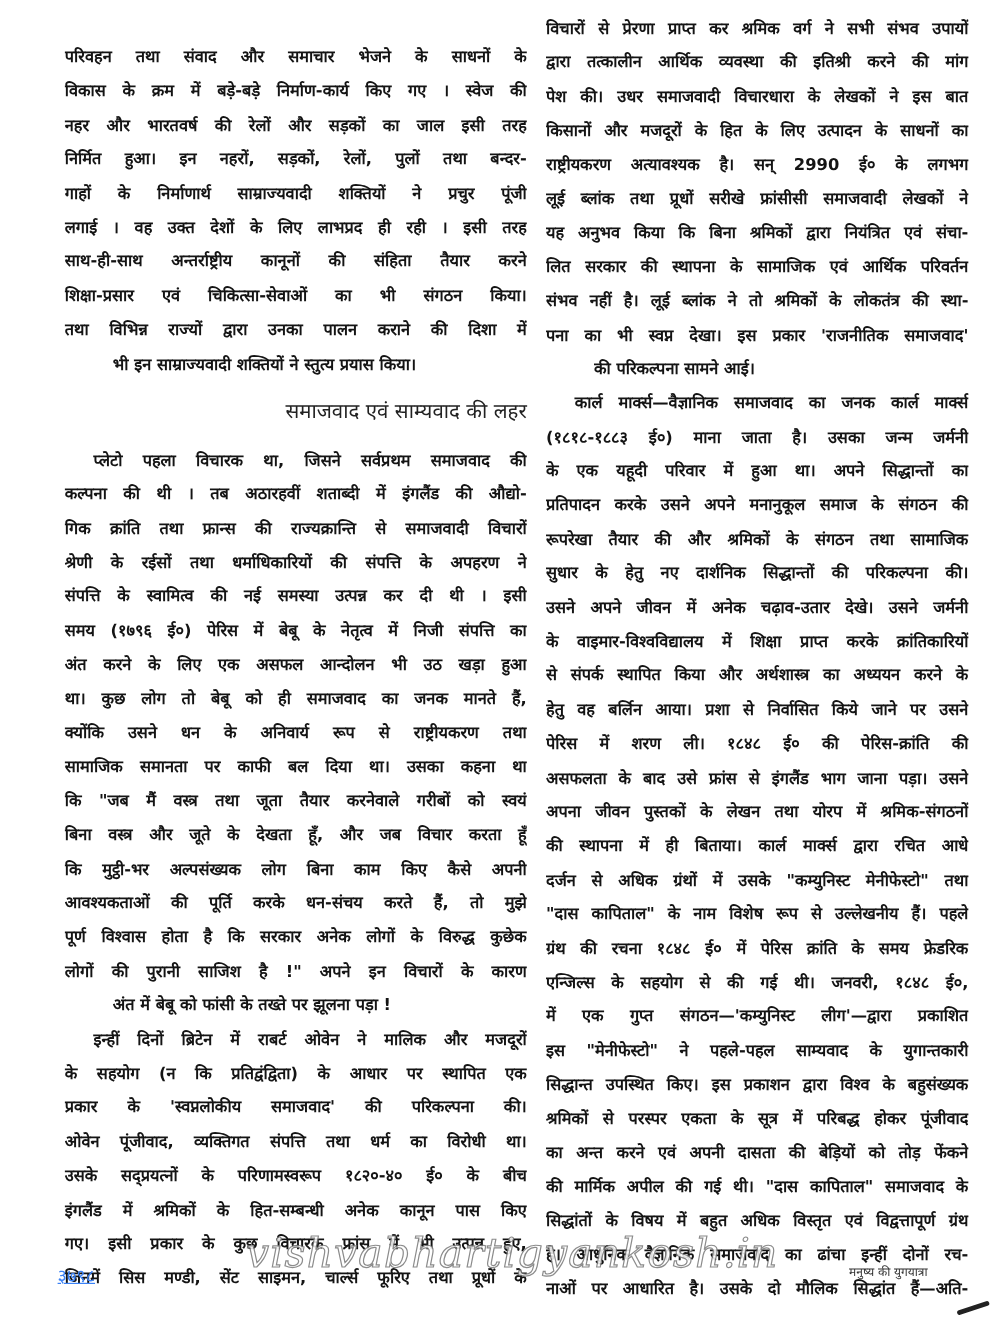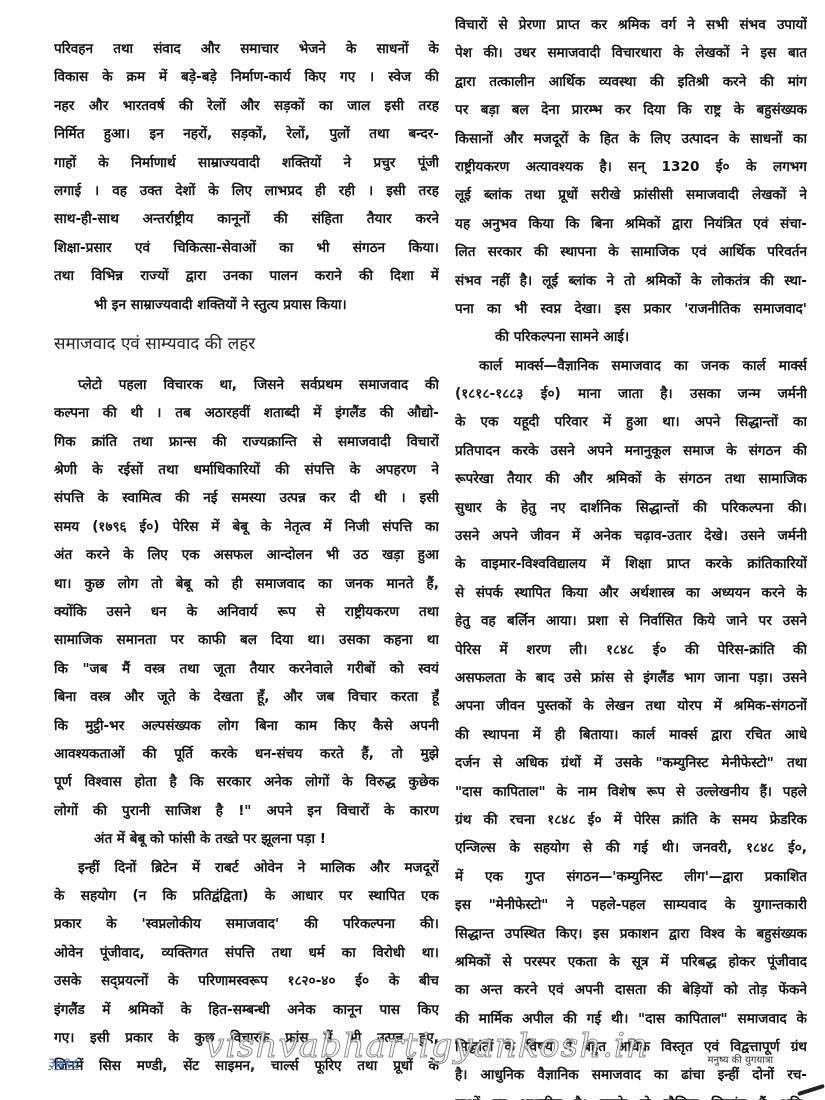--- a/index.html
+++ b/index.html
@@ -12,21 +12,21 @@
   .col-left { left: 54px; width: 385px; top: 34px; }
   .col-right { left: 455px; width: 352px; top: 10px; }
   .line {
     font-size: 13.6px; line-height: 28.4px; height: 28.4px; white-space: nowrap;
     text-align: justify; text-align-last: justify; font-weight: bold; letter-spacing: 0;
     overflow: hidden;
   }
   .line.last { text-align-last: left; margin-left: 40px; }
   .line.indent { padding-left: 24px; }
   .heading {
-    font-size: 17px; line-height: 30px; height: 42px; padding-top: 10px; text-align: left;
+    font-size: 17px; line-height: 30px; height: 42px; padding-top: 10px; text-align: right;
     font-weight: normal; color: #222;
   }
   .footer-left { position: absolute; left: 48px; top: 1052px; font-size: 15px; color: #3b82f6; text-decoration: underline; }
   .footer-right { position: absolute; right: 52px; top: 1052px; font-size: 10px; color: #333; }
   .watermark {
     position: absolute; left: 205px; top: 1025px; font-family: "DejaVu Serif", serif; font-style: italic;
     font-size: 34px; letter-spacing: 1px; color: #fff;
     -webkit-text-stroke: 1px #777; opacity: 0.85;
   }
   .corner-mark {
@@ -80,25 +80,24 @@
         <div class="line">उसके सद्प्रयत्नों के परिणामस्वरूप १८२०-४० ई० के बीच</div>
         <div class="line">इंगलैंड में श्रमिकों के हित-सम्बन्धी अनेक कानून पास किए</div>
         <div class="line">गए। इसी प्रकार के कुछ विचारक फ्रांस में भी उत्पन्न हुए,</div>
         <div class="line">जिनमें सिस मण्डी, सेंट साइमन, चार्ल्स फूरिए तथा प्रूधों के</div>
       </div>
   </div>
 
   <div class="col col-right">
     <div id="rp1">
         <div class="line">विचारों से प्रेरणा प्राप्त कर श्रमिक वर्ग ने सभी संभव उपायों</div>
+        <div class="line">द्वारा तत्कालीन आर्थिक व्यवस्था की इतिश्री करने की मांग</div>
         <div class="line">पेश की। उधर समाजवादी विचारधारा के लेखकों ने इस बात</div>
-        <div class="line">द्वारा तत्कालीन आर्थिक व्यवस्था की इतिश्री करने की मांग</div>
-        <div class="line">पर बड़ा बल देना प्रारम्भ कर दिया कि राष्ट्र के बहुसंख्यक</div>
         <div class="line">किसानों और मजदूरों के हित के लिए उत्पादन के साधनों का</div>
-        <div class="line">राष्ट्रीयकरण अत्यावश्यक है। सन् 1320 ई० के लगभग</div>
+        <div class="line">राष्ट्रीयकरण अत्यावश्यक है। सन् 2990 ई० के लगभग</div>
         <div class="line">लूई ब्लांक तथा प्रूधों सरीखे फ्रांसीसी समाजवादी लेखकों ने</div>
         <div class="line">यह अनुभव किया कि बिना श्रमिकों द्वारा नियंत्रित एवं संचा-</div>
         <div class="line">लित सरकार की स्थापना के सामाजिक एवं आर्थिक परिवर्तन</div>
         <div class="line">संभव नहीं है। लूई ब्लांक ने तो श्रमिकों के लोकतंत्र की स्था-</div>
         <div class="line">पना का भी स्वप्न देखा। इस प्रकार 'राजनीतिक समाजवाद'</div>
         <div class="line last">की परिकल्पना सामने आई।</div>
       </div>
     <div id="rp2">
         <div class="line indent">कार्ल मार्क्स—वैज्ञानिक समाजवाद का जनक कार्ल मार्क्स</div>
         <div class="line">(१८१८-१८८३ ई०) माना जाता है। उसका जन्म जर्मनी</div>

